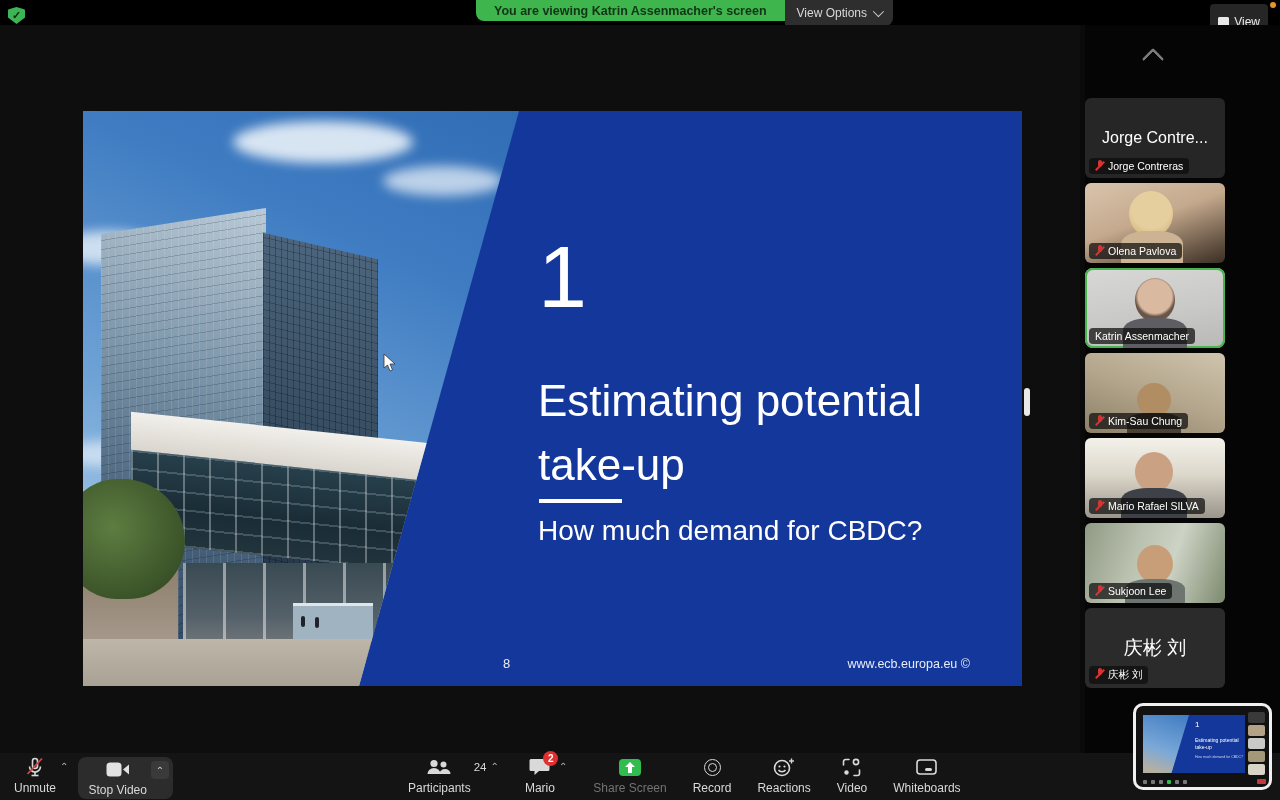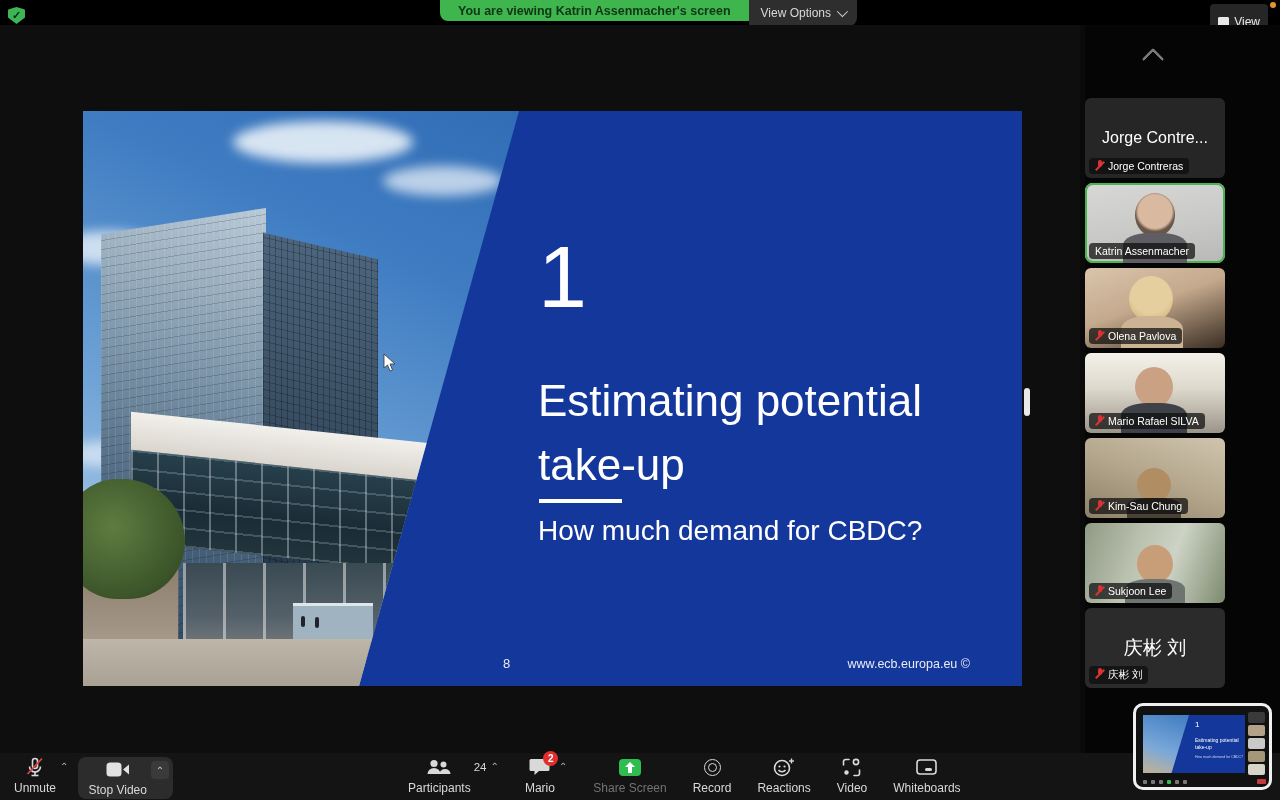--- a/index.html
+++ b/index.html
@@ -7,21 +7,21 @@
   .screen{position:relative;width:1280px;height:800px;background:#0a0a0a;overflow:hidden;
           font-family:"Liberation Sans",sans-serif;-webkit-font-smoothing:antialiased;}
 
   
   .topbar{position:absolute;left:0;top:0;width:1280px;height:25px;background:#000;}
   .shield{position:absolute;left:8px;top:7px;width:17px;height:17px;background:#3db557;
           border-radius:4px 4px 6px 6px;clip-path:polygon(50% 0,100% 14%,100% 62%,50% 100%,0 62%,0 14%);
           display:flex;align-items:center;justify-content:center;color:#0c2d12;font-size:11px;font-weight:bold;}
   .banner{position:absolute;left:440px;top:0;height:21px;display:flex;}
   .banner-green{background:#3eb54d;color:#103617;font-size:12.5px;font-weight:bold;
-                display:flex;align-items:center;padding:0 18px;height:21px;border-radius:0 0 0 8px;}
+                display:flex;align-items:center;padding:0 18px;height:21px;border-radius:0 0 0 8px;margin-left:36px;}
   .banner-opts{background:#2e2e2e;color:#d8d8d8;font-size:12px;display:flex;align-items:center;
                gap:6px;padding:0 12px;height:26px;border-radius:0 0 8px 0;cursor:pointer;}
   .chev-down{width:8px;height:8px;border-right:1.5px solid #cfcfcf;border-bottom:1.5px solid #cfcfcf;
              transform:rotate(45deg) translateY(-2px);display:inline-block;}
   .view-btn{position:absolute;right:12px;top:4px;height:36px;background:#262626;border-radius:4px;
             color:#e8e8e8;font-size:12px;display:flex;align-items:center;gap:5px;padding:0 8px;cursor:pointer;}
   .grid-ic{display:inline-block;width:11px;height:11px;background:
            linear-gradient(90deg,#e8e8e8 55%,transparent 55%),
            linear-gradient(0deg,#e8e8e8 100%,#e8e8e8 100%);
            border:1.5px solid #e8e8e8;border-radius:1px;}
@@ -235,60 +235,60 @@
     <div class="tiles">
 
       <div class="tile bg-dark1">
         <div class="center-name">Jorge Contre...</div>
         <div class="nametag">
           <span class="mic-muted"></span>
           <span>Jorge Contreras</span>
         </div>
       </div>
 
+      <div class="tile bg-olena">
+        <div class="figure">
+          <div class="head"></div>
+          <div class="body"></div>
+        </div>
+        <div class="nametag">
+          <span class="mic-muted"></span>
+          <span>Olena Pavlova</span>
+        </div>
+      </div>
+
       <div class="tile bg-katrin active">
         <div class="figure">
           <div class="head"></div>
           <div class="body"></div>
         </div>
         <div class="nametag">
           <span>Katrin Assenmacher</span>
         </div>
       </div>
 
-      <div class="tile bg-olena">
+      <div class="tile bg-kimsau">
         <div class="figure">
           <div class="head"></div>
           <div class="body"></div>
         </div>
         <div class="nametag">
           <span class="mic-muted"></span>
-          <span>Olena Pavlova</span>
+          <span>Kim-Sau Chung</span>
         </div>
       </div>
 
       <div class="tile bg-mario">
         <div class="figure">
           <div class="head"></div>
           <div class="body"></div>
         </div>
         <div class="nametag">
           <span class="mic-muted"></span>
           <span>Mario Rafael SILVA</span>
-        </div>
-      </div>
-
-      <div class="tile bg-kimsau">
-        <div class="figure">
-          <div class="head"></div>
-          <div class="body"></div>
-        </div>
-        <div class="nametag">
-          <span class="mic-muted"></span>
-          <span>Kim-Sau Chung</span>
         </div>
       </div>
 
       <div class="tile bg-sukjoon">
         <div class="figure">
           <div class="head"></div>
           <div class="body"></div>
         </div>
         <div class="nametag">
           <span class="mic-muted"></span>

